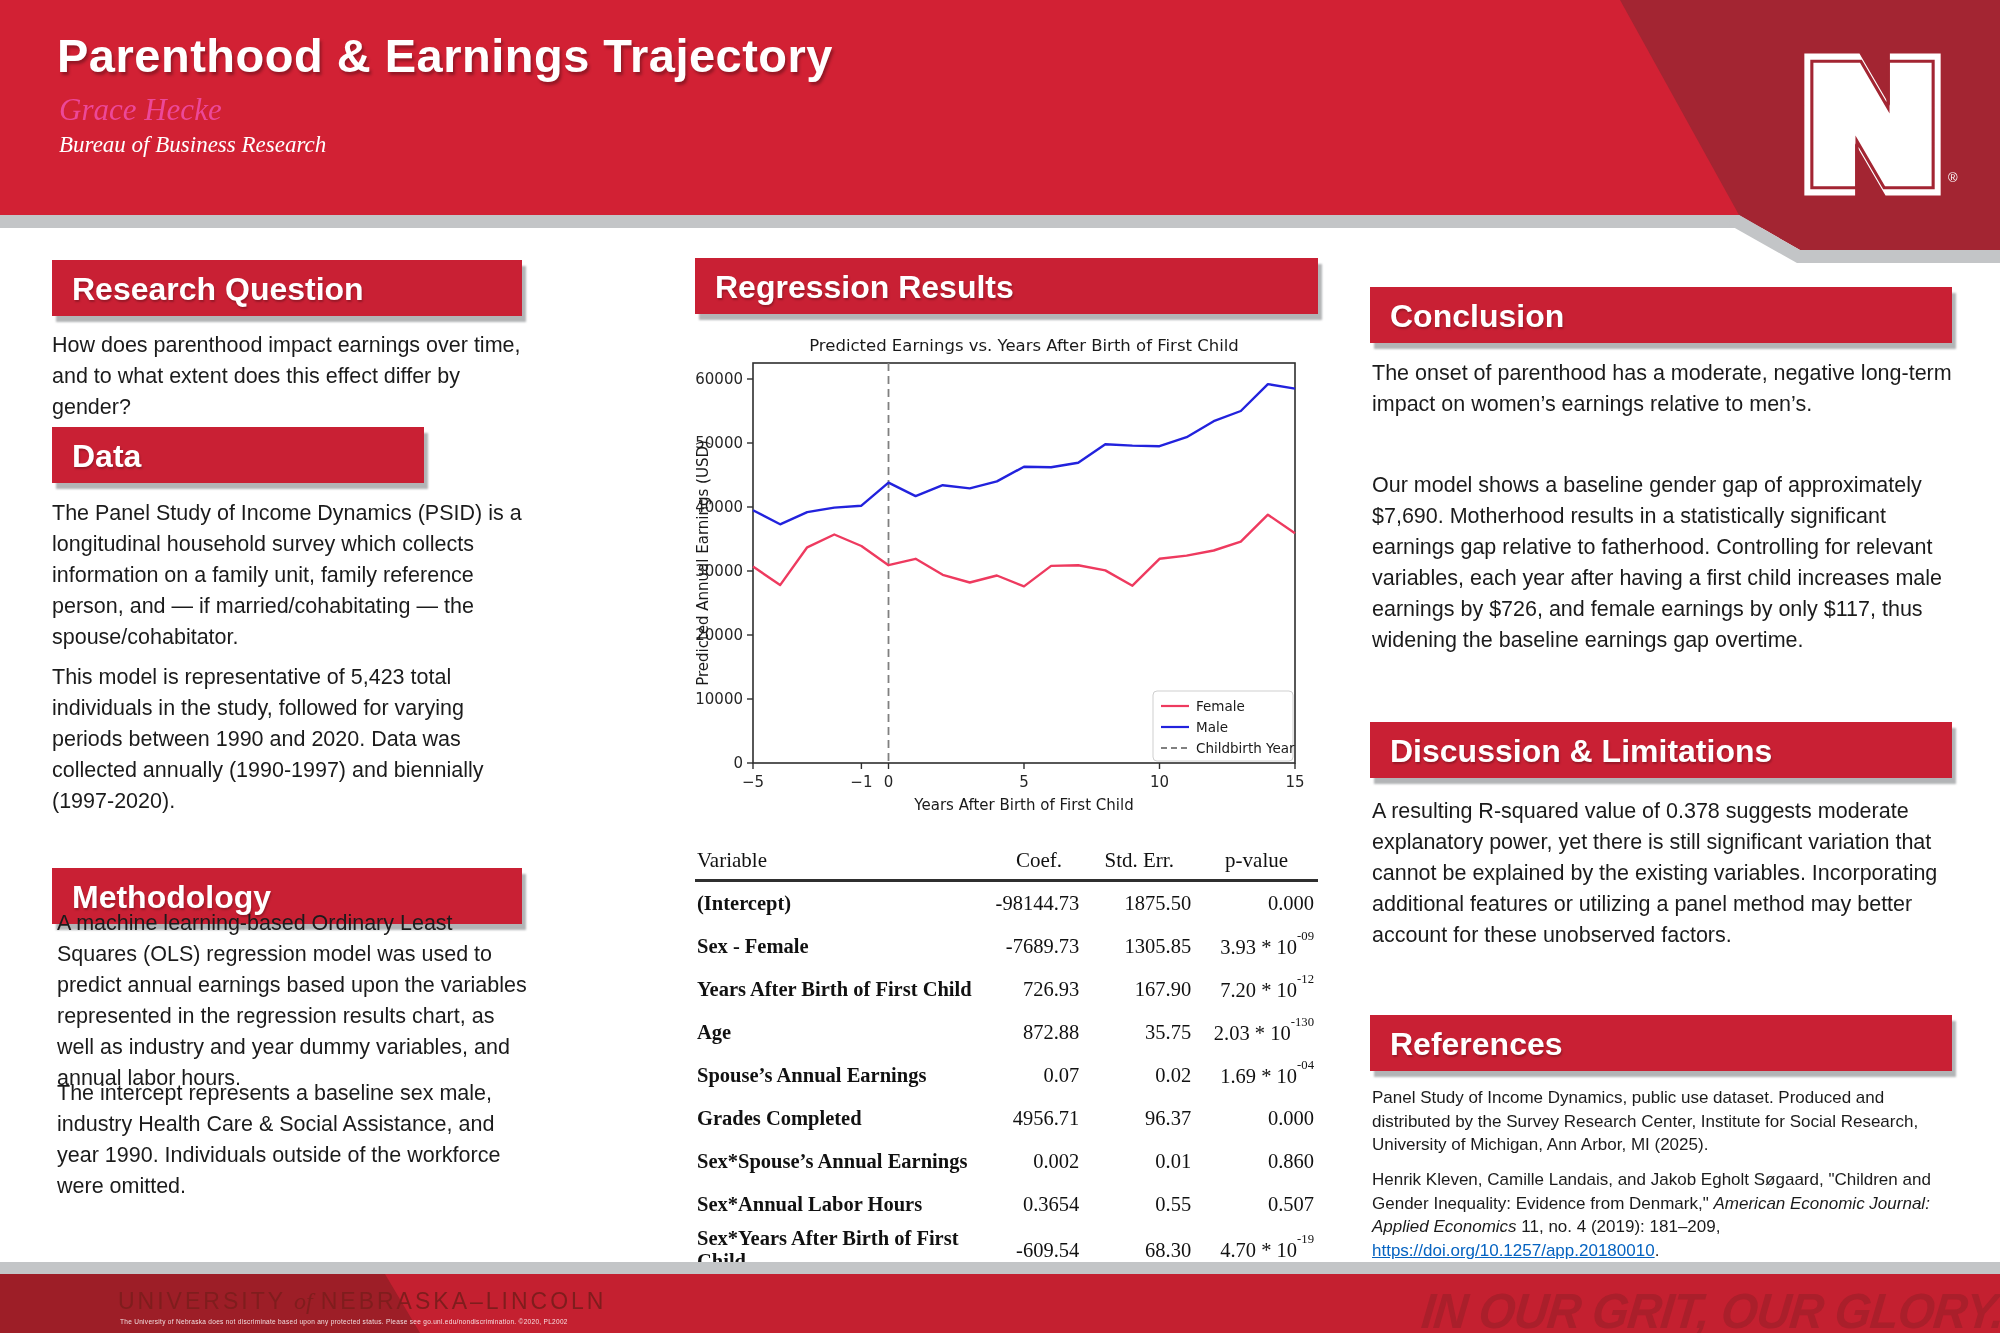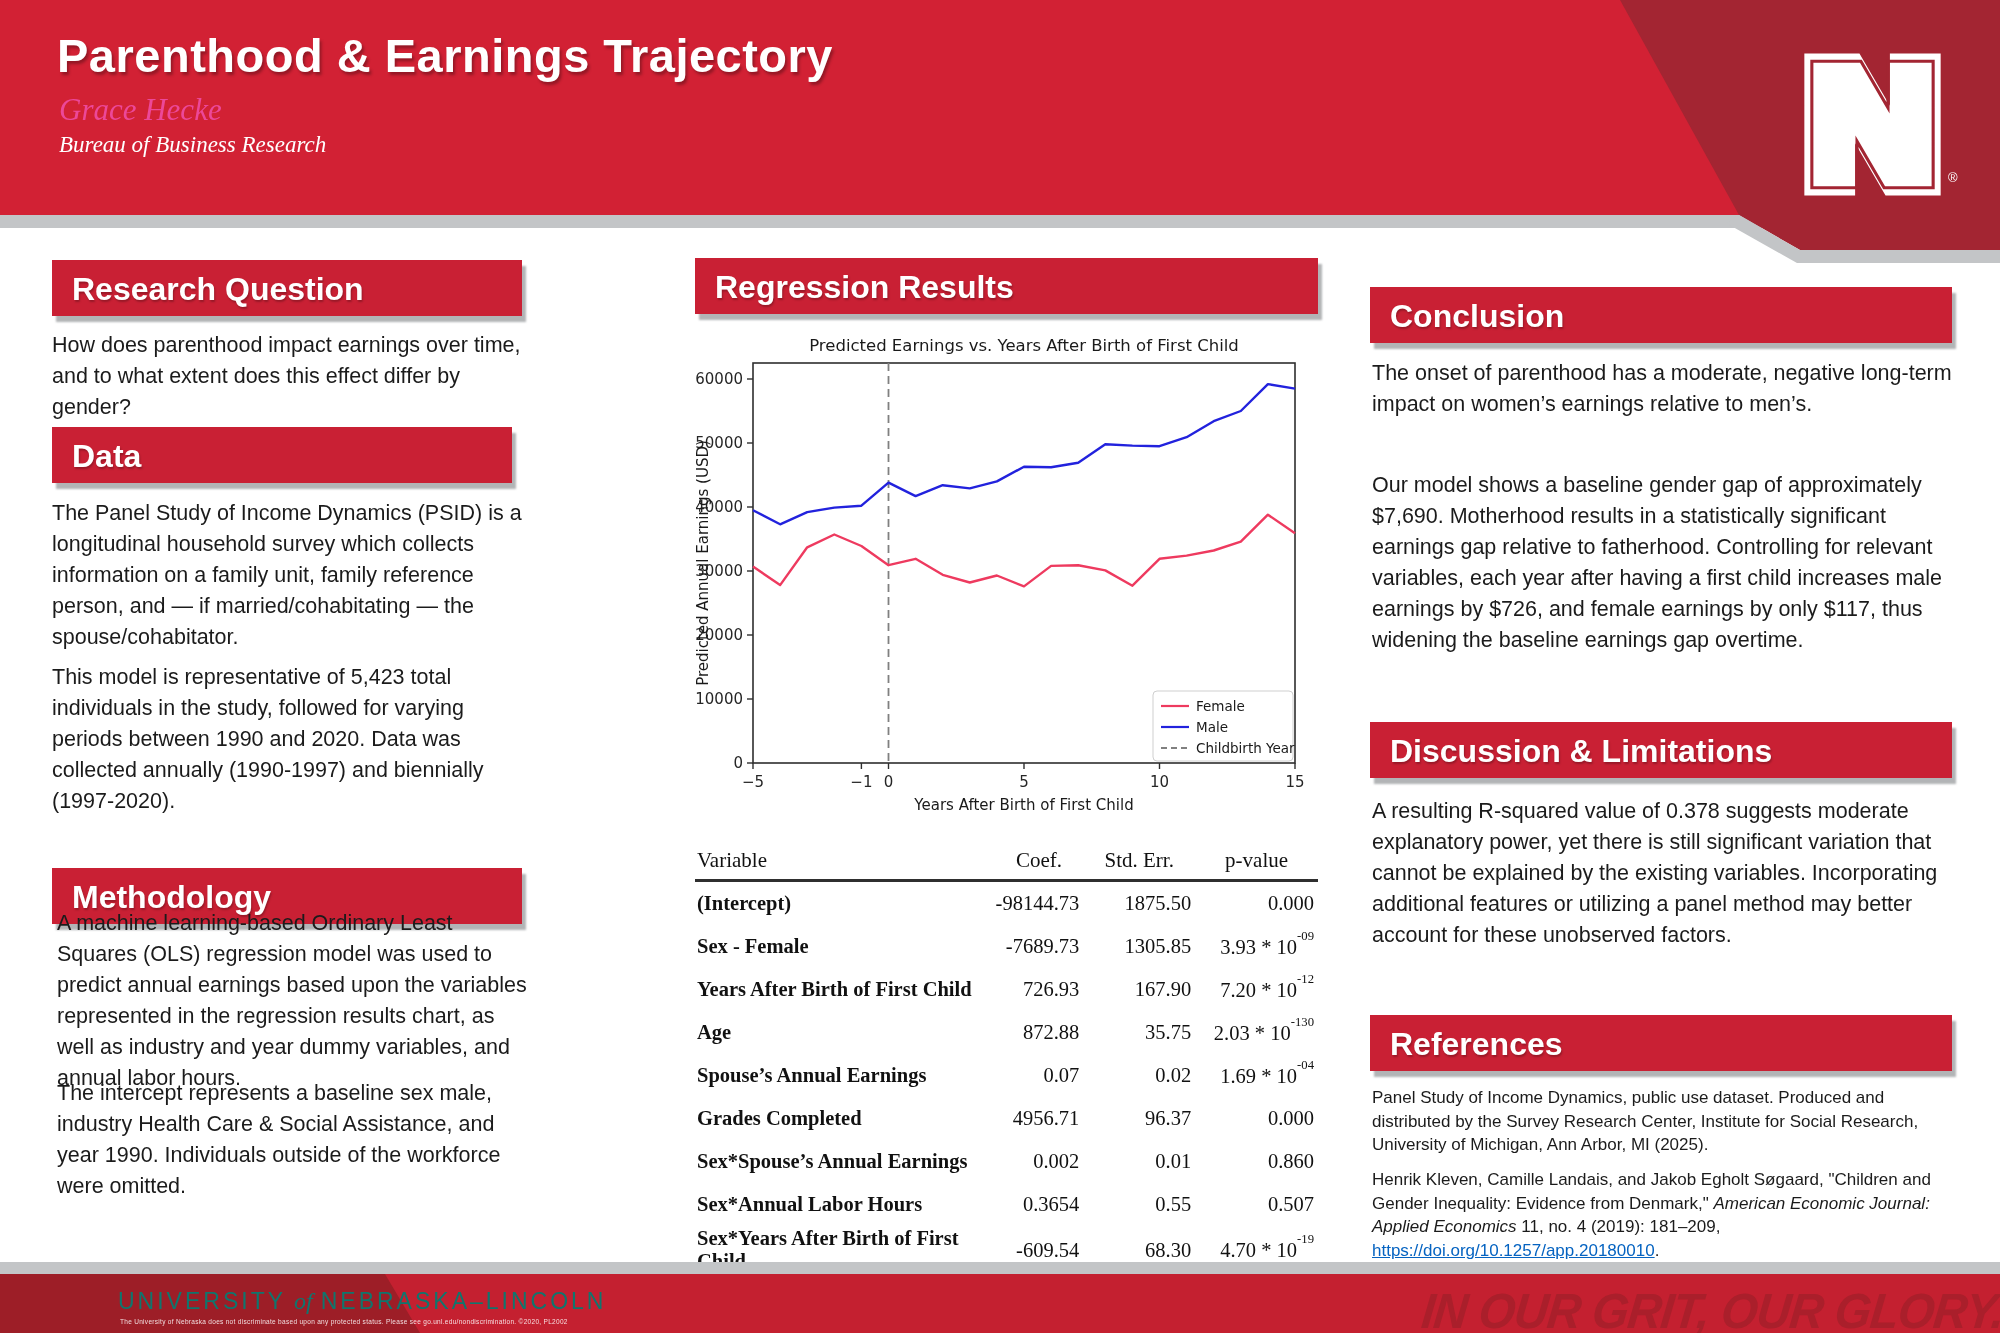--- a/index.html
+++ b/index.html
@@ -44,21 +44,21 @@
   table.reg td:not(:first-child){text-align:right;padding-right:4px;}
   table.reg tr:last-child td{border-bottom:2px solid #3c3c3c;}
   table.reg sup{font-size:.62em;position:relative;top:-.45em;}
   .col-var{width:300px;} .col-coef{width:88px;} .col-se{width:112px;} .col-p{width:123px;}
 
   
   .footer-gray{left:0;top:1262px;width:2000px;height:12px;background:#C3C5C7;}
   .footer-band{left:0;top:1274px;width:2000px;height:59px;background:#9D1E27;overflow:hidden;}
   .footer-bright{position:absolute;left:0;top:0;width:2000px;height:59px;background:#C42030;
                  clip-path:polygon(385px 0,2000px 0,2000px 59px,420px 59px);}
-  .wordmark{left:118px;top:1288px;color:#0f766e;font-size:23px;letter-spacing:3px;}
+  .wordmark{left:118px;top:1288px;color:#7f1d1d;font-size:23px;letter-spacing:3px;}
   .wordmark .of{font-family:"Liberation Serif",serif;font-style:italic;letter-spacing:0;
                 text-transform:none;font-size:24px;margin:0 8px;}
   .disclaimer{left:120px;top:1318px;color:rgba(255,255,255,.85);font-size:6.5px;
               letter-spacing:.3px;width:700px;}
   .motto{right:-4px;top:1283px;color:#AA1F2B;font-size:47px;font-weight:800;font-style:italic;
          white-space:nowrap;transform:skewX(-6deg) scaleY(1.05);letter-spacing:-1px;}
   .reg-mark{left:1948px;top:170px;color:#fff;font-size:13px;}
 </style>
 </head>
 <body>
@@ -77,21 +77,21 @@
     <path d="M3,1 H41 L62,37 V1 H97 V99 H59 L38,63 V99 H3 Z" fill="none" stroke="#A32532" stroke-width="2.4" transform="translate(50,50) scale(0.89) translate(-50,-50)"></path>
   </g>
 </svg>
 <div class="abs reg-mark">®</div>
 
 <div class="abs banner" style="left:52px;top:260px;width:470px;">
   <span>Research Question</span>
 </div>
 <p class="abs bt" style="left:52px;top:330px;width:478px;">How does parenthood impact earnings over time, and to what extent does this effect differ by gender?</p>
 
-<div class="abs banner" style="left:52px;top:427px;width:460px;">
+<div class="abs banner" style="left:52px;top:427px;width:372px;">
   <span>Data</span>
 </div>
 <p class="abs bt" style="left:52px;top:498px;width:478px;">The Panel Study of Income Dynamics (PSID) is a longitudinal household survey which collects information on a family unit, family reference person, and — if married/cohabitating — the spouse/cohabitator.</p>
 <p class="abs bt" style="left:52px;top:662px;width:478px;">This model is representative of 5,423 total individuals in the study, followed for varying periods between 1990 and 2020. Data was collected annually (1990-1997) and biennially (1997-2020).</p>
 
 <div class="abs banner" style="left:52px;top:828px;width:470px;margin-top:40px;">
   <span>Methodology</span>
 </div>
 <p class="abs bt" style="left:57px;top:908px;width:478px;">A machine learning-based Ordinary Least Squares (OLS) regression model was used to predict annual earnings based upon the variables represented in the regression results chart, as well as industry and year dummy variables, and annual labor hours.</p>
 <p class="abs bt" style="left:57px;top:1078px;width:478px;">The intercept represents a baseline sex male, industry Health Care &amp; Social Assistance, and year 1990. Individuals outside of the workforce were omitted.</p>

